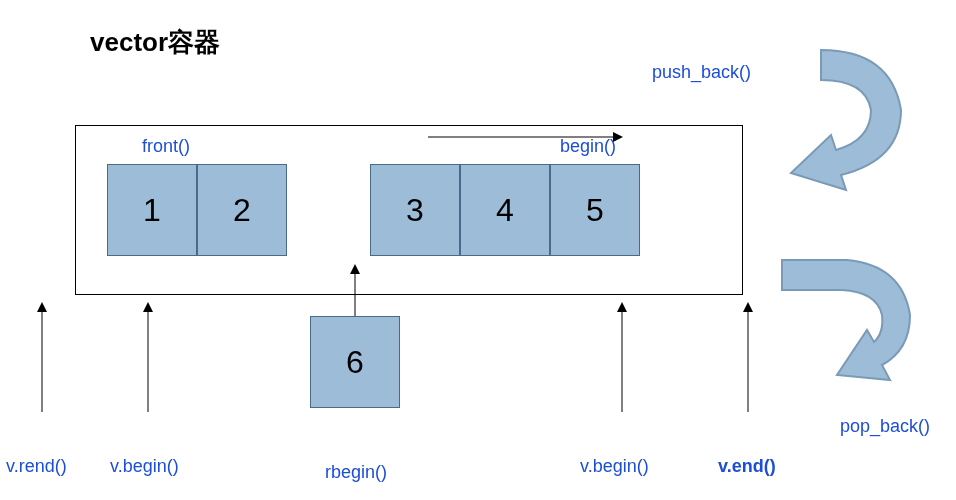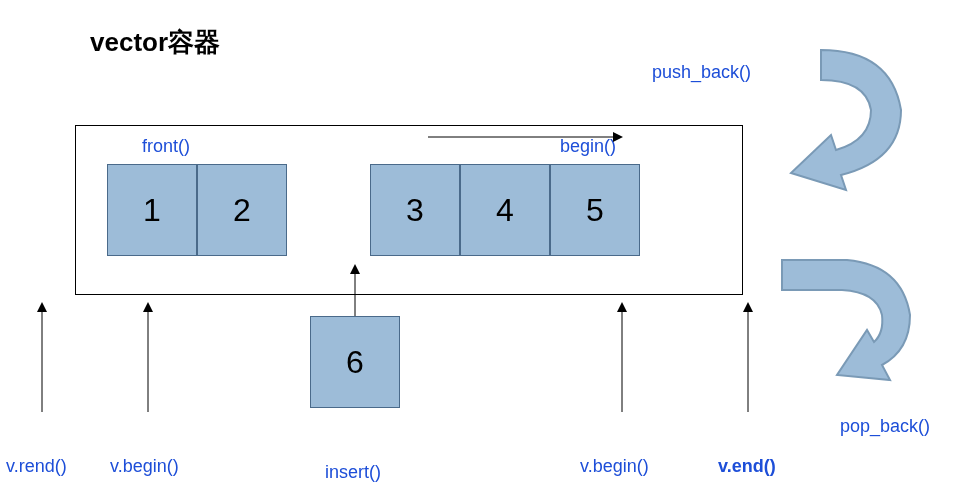--- a/index.html
+++ b/index.html
@@ -111,21 +111,21 @@
   <polygon points="5,10 10,0 15,10" fill="#000"></polygon>
 </svg>
 <div class="label" style="left:6px; top:420px;">v.rend()</div>
 
 <svg style="position:absolute; left:138px; top:302px; width:20px; height:110px;">
   <line x1="10" y1="110" x2="10" y2="8" stroke="#000" stroke-width="1"></line>
   <polygon points="5,10 10,0 15,10" fill="#000"></polygon>
 </svg>
 <div class="label" style="left:110px; top:420px;text-align:right;">v.begin()</div>
 
-<div class="label" style="left:325px; top:426px;">insert()</div>
+<div class="label" style="left:325px; top:426px;">rbegin()</div>
 
 <svg style="position:absolute; left:612px; top:302px; width:20px; height:110px;">
   <line x1="10" y1="110" x2="10" y2="8" stroke="#000" stroke-width="1"></line>
   <polygon points="5,10 10,0 15,10" fill="#000"></polygon>
 </svg>
 <div class="label" style="left:580px; top:420px;">v.begin()</div>
 
 <svg style="position:absolute; left:738px; top:302px; width:20px; height:110px;">
   <line x1="10" y1="110" x2="10" y2="8" stroke="#000" stroke-width="1"></line>
   <polygon points="5,10 10,0 15,10" fill="#000"></polygon>

